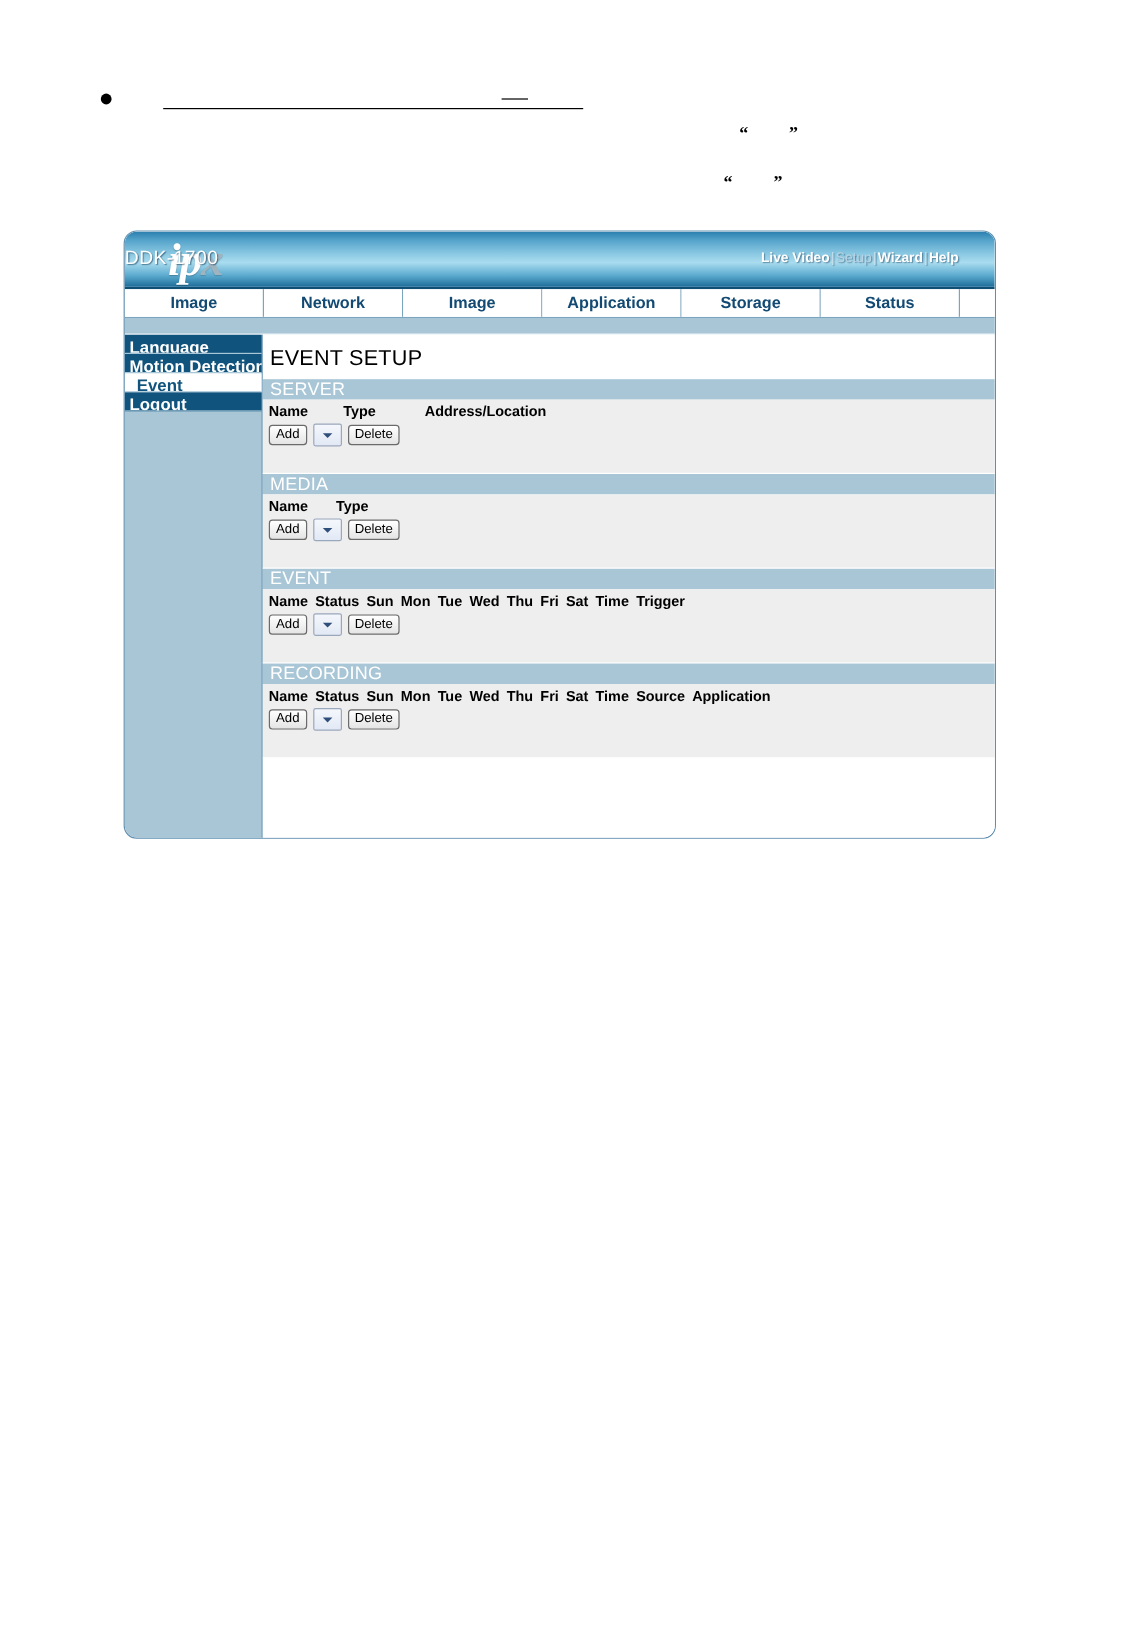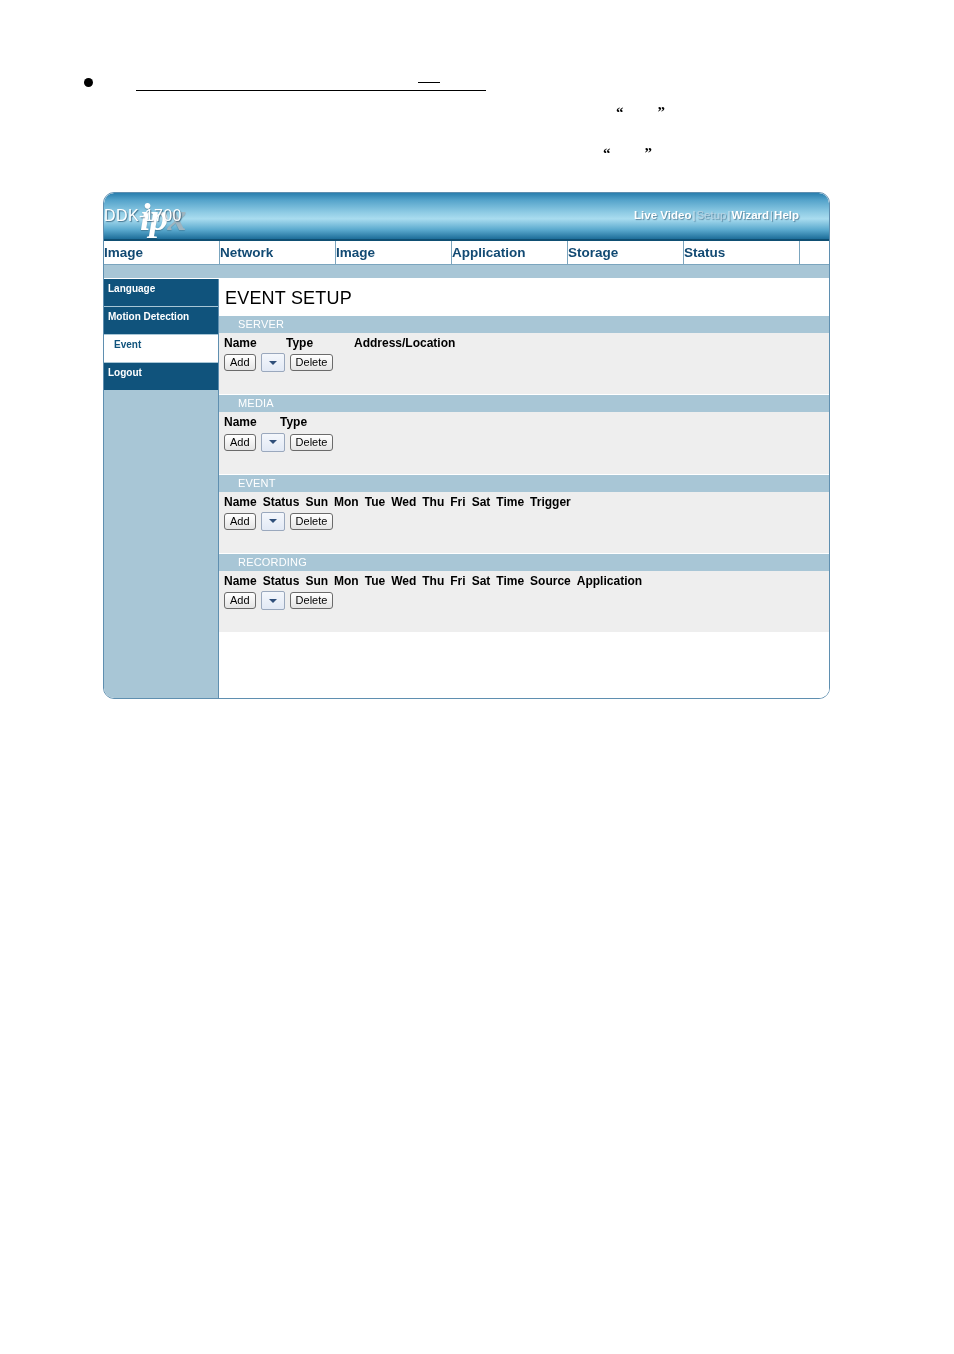--- a/index.html
+++ b/index.html
@@ -138,21 +138,21 @@
   
   .tab-bar {
     display: flex;
     height: 23px;
     background: #ffffff;
     border-bottom: 1px solid #7ba5be;
   }
   .tab {
     flex: 0 0 auto;
     width: 116px;
-    text-align: left;
+    text-align: center;
     line-height: 23px;
     font-size: 13.5px;
     font-weight: bold;
     color: #124a73;
     border-right: 1px solid #7ba5be;
     background: #ffffff;
     box-sizing: border-box;
   }
   .tab.spacer { flex: 1 1 auto; width: auto; border-right: none; }
 
@@ -169,25 +169,25 @@
     height: 420px;
   }
   .sidebar {
     width: 115px;
     background: #a8c6d6;
     border-right: 1px solid #5f8fb0;
     box-sizing: border-box;
     flex: 0 0 115px;
   }
   .side-item {
-    height: 28px;
+    height: 16px;
     line-height: 20px;
     background: #10537c;
     color: #ffffff;
-    font-size: 10px;
+    font-size: 14px;
     font-weight: bold;
     padding-left: 4px;
     border-bottom: 1px solid #a8c6d6;
     box-sizing: border-box;
     white-space: nowrap;
     overflow: hidden;
   }
   .side-item.active {
     background: #ffffff;
     color: #10537c;
@@ -203,24 +203,24 @@
   .page-title {
     font-size: 18px;
     color: #000000;
     padding: 9px 0 7px 6px;
     letter-spacing: .2px;
   }
 
   .sec-head {
     background: #a8c6d6;
     color: #ffffff;
-    font-size: 11px;
+    font-size: 15px;
     height: 17px;
     line-height: 17px;
-    padding-left: 19px;
+    padding-left: 6px;
     letter-spacing: .2px;
     box-sizing: border-box;
   }
   .sec-body {
     background: #eeeeee;
     border-bottom: 1px solid #ffffff;
     padding: 3px 0 22px 5px;
     box-sizing: border-box;
   }
   .col-row {

